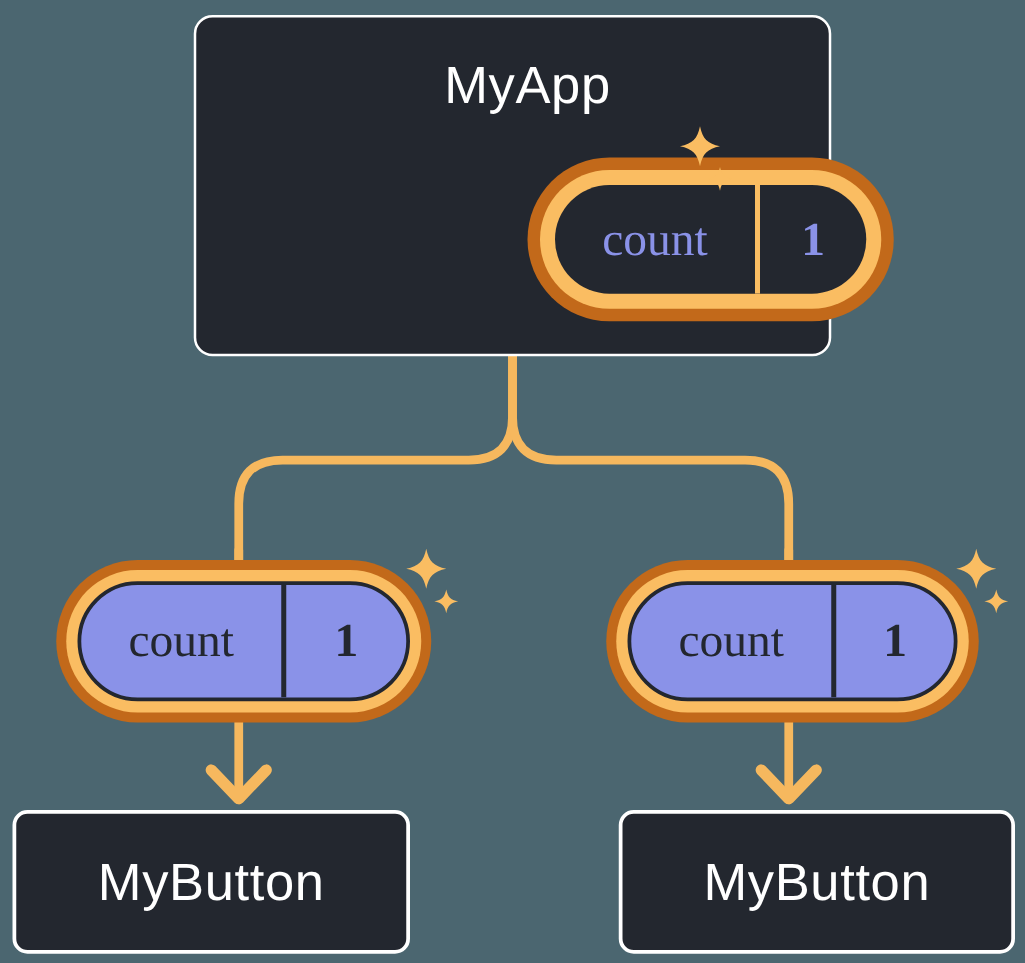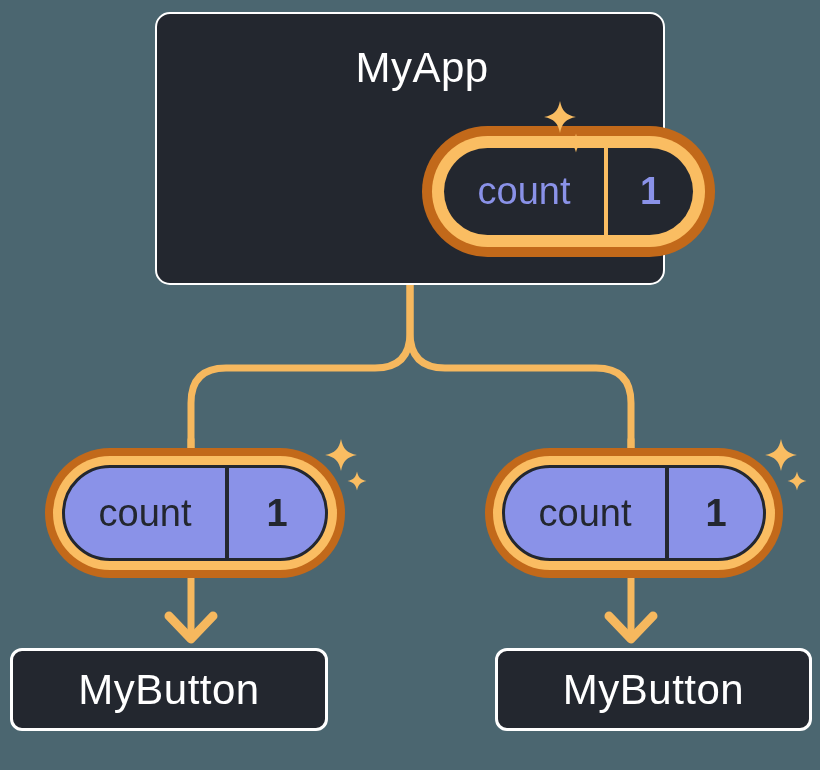--- a/index.html
+++ b/index.html
@@ -30,35 +30,36 @@
     border:2.5px solid var(--node-border);
     box-sizing:border-box;
     color:var(--node-text);
   }
   .node-root{left:155px;top:12px;width:510px;height:273px;border-radius:15px;}
   .node-root .node-label{
     position:absolute;left:0;top:30px;width:100%;
     text-align:center;font-size:42px;font-weight:500;letter-spacing:0.5px;padding-left:12px;
   }
   .node-button{
-    width:318px;height:83px;border-radius:12px;border-width:3px;
+    width:318px;height:115px;border-radius:12px;border-width:3px;
     display:flex;align-items:center;justify-content:center;
     font-size:42px;font-weight:500;letter-spacing:0.5px;
   }
   .node-button-left{left:10px;top:648px;}
   .node-button-right{left:495px;top:648px;width:317px;}
 
   
   .pill{
     position:absolute;border-radius:999px;box-sizing:border-box;
     background:var(--ring-outer);
   }
   .pill-inner{
     width:100%;height:100%;border-radius:999px;box-sizing:border-box;
     background:var(--ring-inner);
+    font-family:Liberation Serif, serif;
   }
   .pill-content{
     width:100%;height:100%;border-radius:999px;box-sizing:border-box;
     display:flex;align-items:stretch;overflow:hidden;
   }
   
   .pill-state{left:265px;top:112px;width:293px;height:131px;padding:10px;}
   .pill-state .pill-inner{padding:12px;}
   .pill-state .pill-content{background:var(--node-fill);}
   .pill-state .pill-key{color:var(--state-text);}

